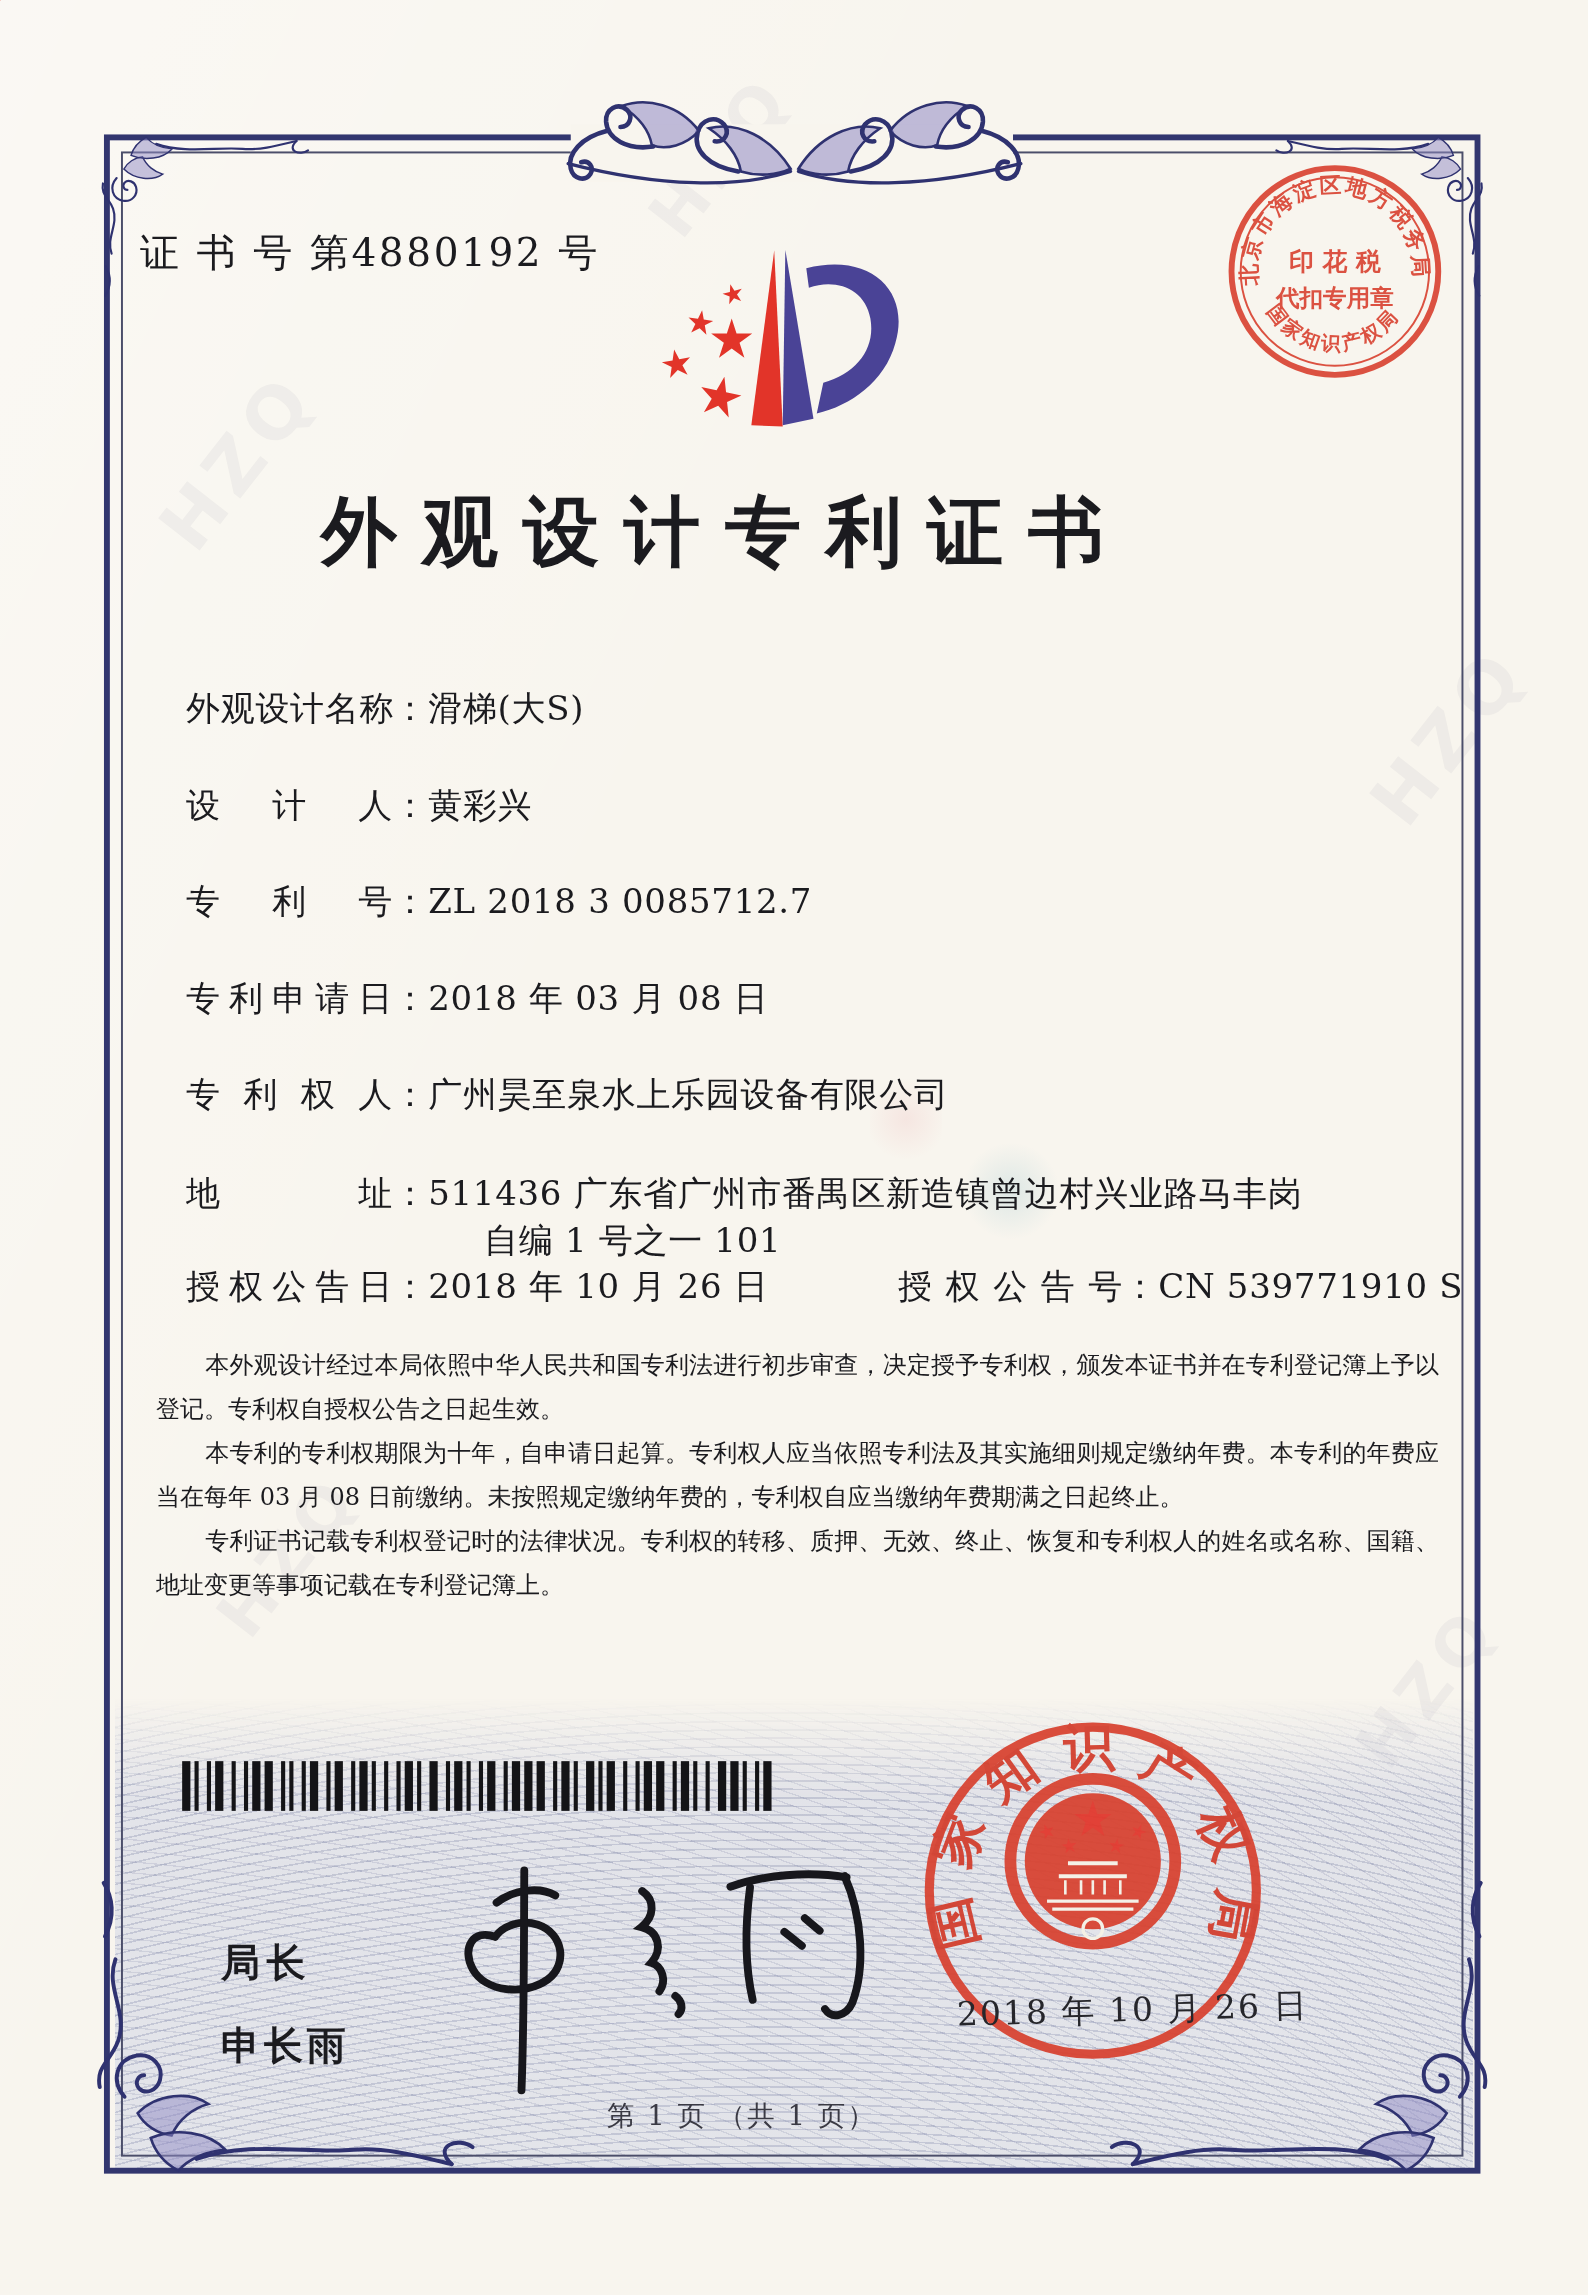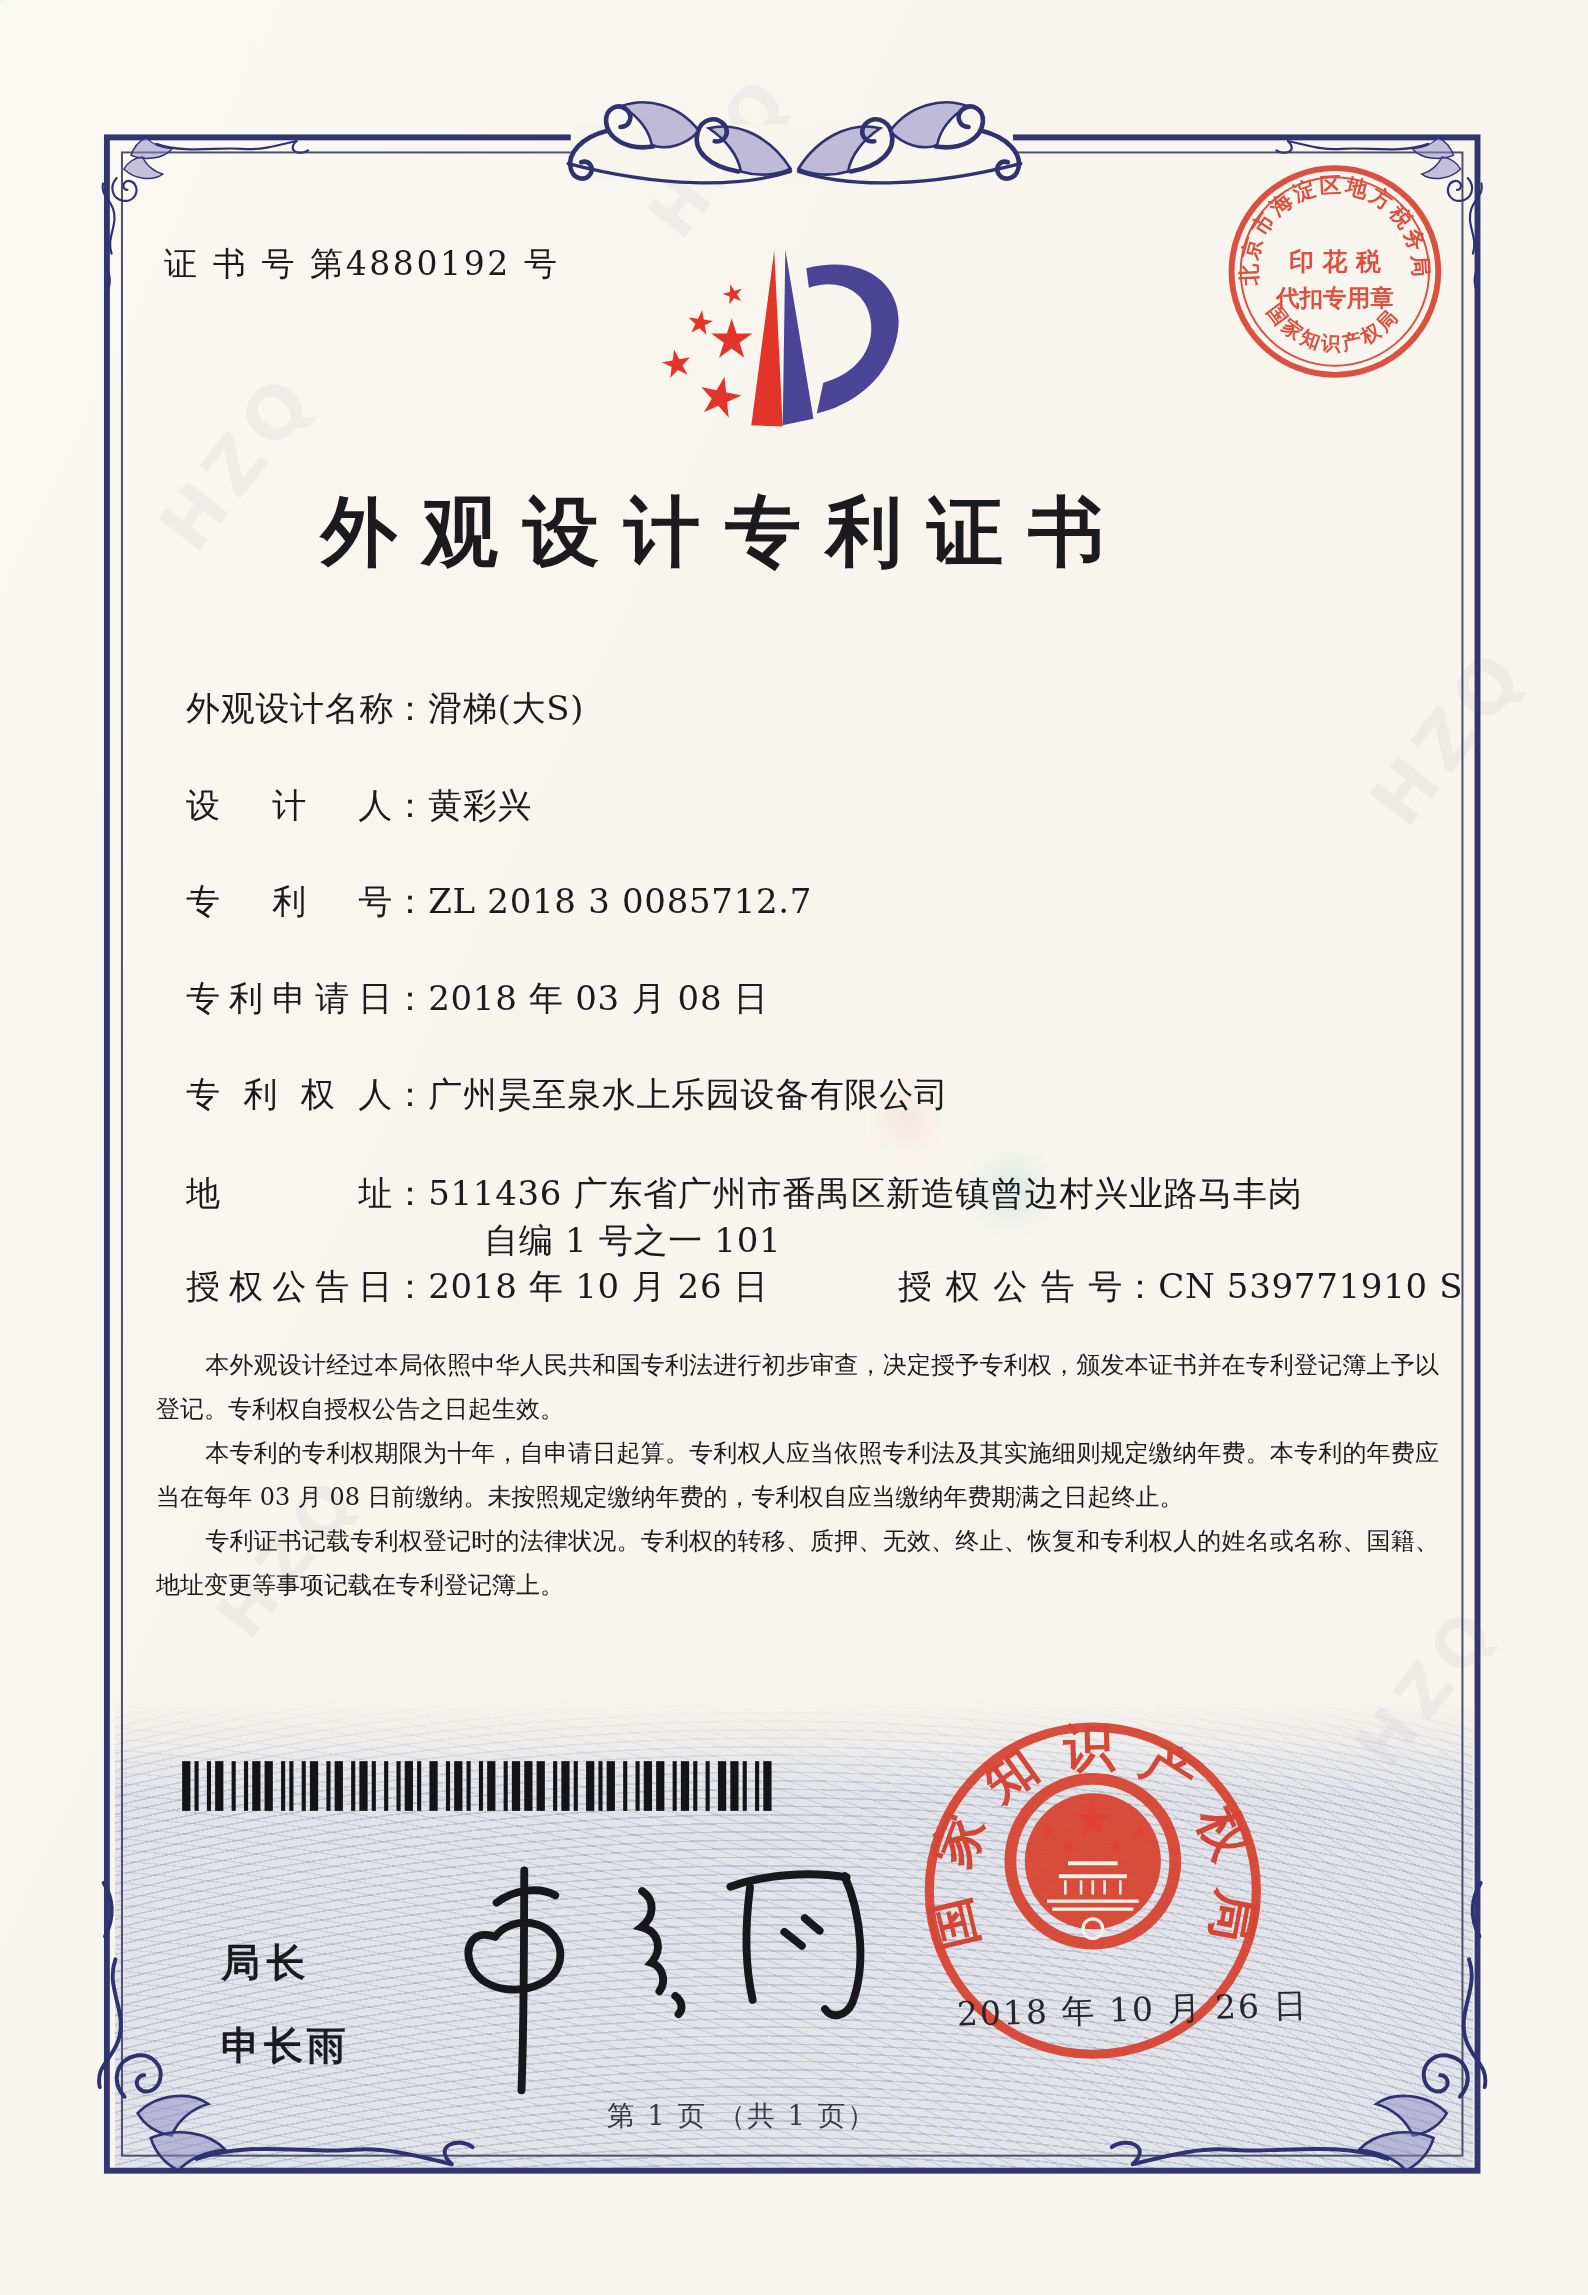--- a/index.html
+++ b/index.html
@@ -25,21 +25,21 @@
     position:absolute;left:115px;top:1699px;width:1358px;height:469px;
     background:
       repeating-radial-gradient(circle 2748px at 654px 2879px, rgba(84,94,140,.22) 0 1.6px, rgba(84,94,140,0) 1.6px 8.5px),
       repeating-radial-gradient(circle 2225px at -196px 2552px, rgba(84,94,140,.15) 0 1.3px, rgba(84,94,140,0) 1.3px 11px),
       linear-gradient(rgba(208,212,228,.55), rgba(213,217,231,.6));
     -webkit-mask-image:linear-gradient(rgba(0,0,0,0), #000 98px);
     mask-image:linear-gradient(rgba(0,0,0,0), #000 98px);
     z-index:1;
   }
   .overlay{left:0;top:0;z-index:2;pointer-events:none;}
-  .cert-no{position:absolute;left:140px;top:242px;font-size:33px;letter-spacing:2.6px;z-index:3;margin-left:24px;}
+  .cert-no{position:absolute;left:140px;top:226px;font-size:39px;letter-spacing:2.6px;z-index:3;}
   .title{position:absolute;left:0;top:482px;width:1425px;text-align:center;
          font-size:76px;font-weight:bold;letter-spacing:25px;text-indent:25px;z-index:3;}
   .frow{position:absolute;left:186px;font-size:34px;letter-spacing:0.7px;z-index:3;white-space:nowrap;}
   .spread{display:inline-flex;justify-content:space-between;width:207px;vertical-align:top;}
   .spread-r{width:225px;}
   .colon{display:inline-block;width:26px;text-align:center;}
   .fval{margin-left:9.2px;}
   .addr2{margin-top:1px;padding-left:298px;font-size:34px;}
   .rgroup{position:absolute;left:712px;top:0;} 
   .bodyblock{position:absolute;left:156px;top:1343px;width:1283px;z-index:3;}

